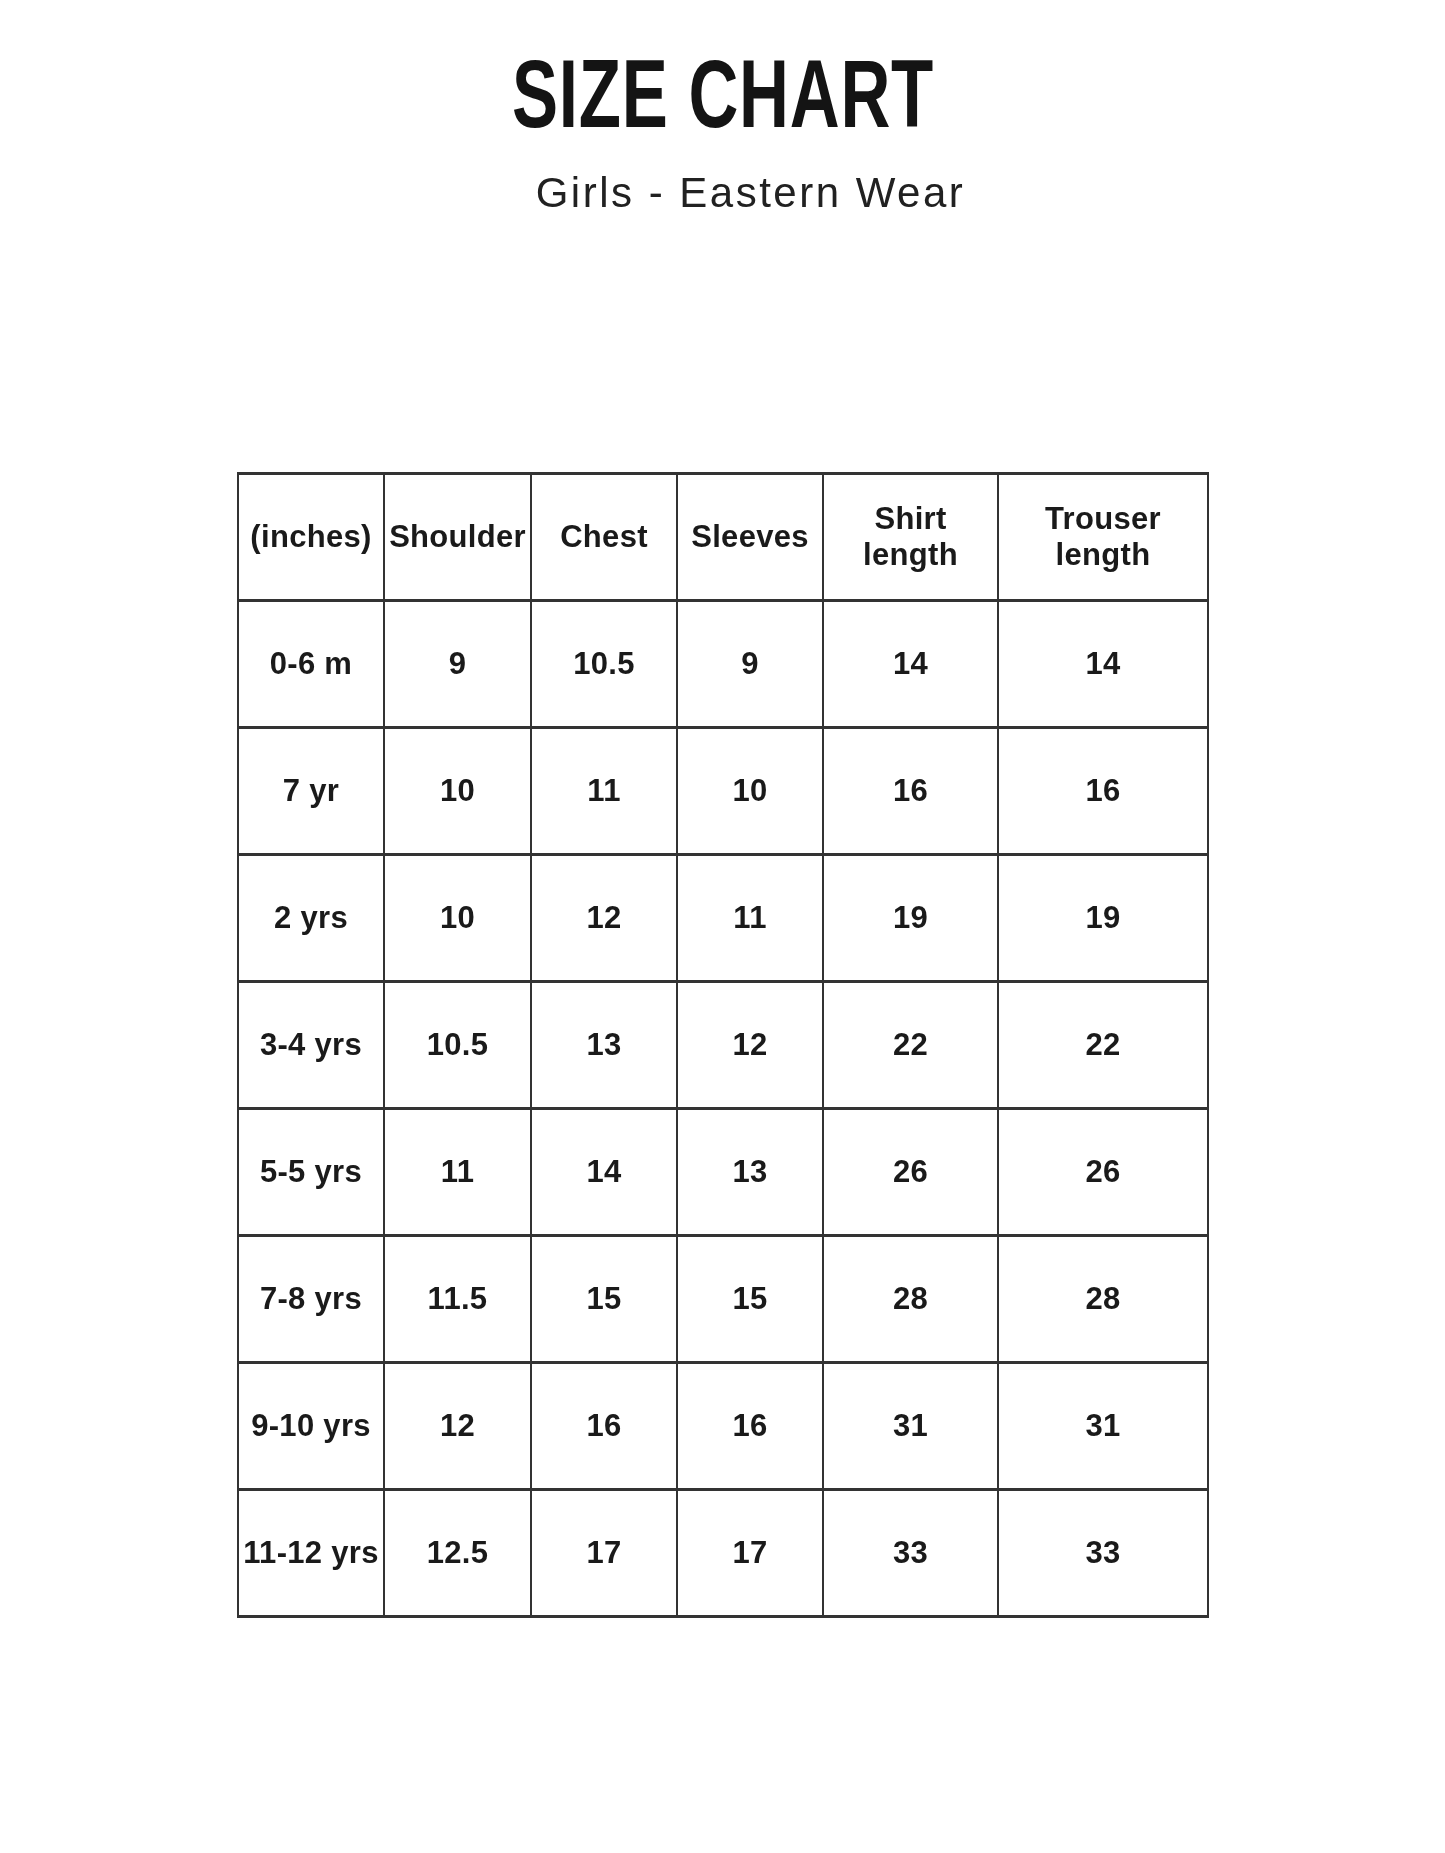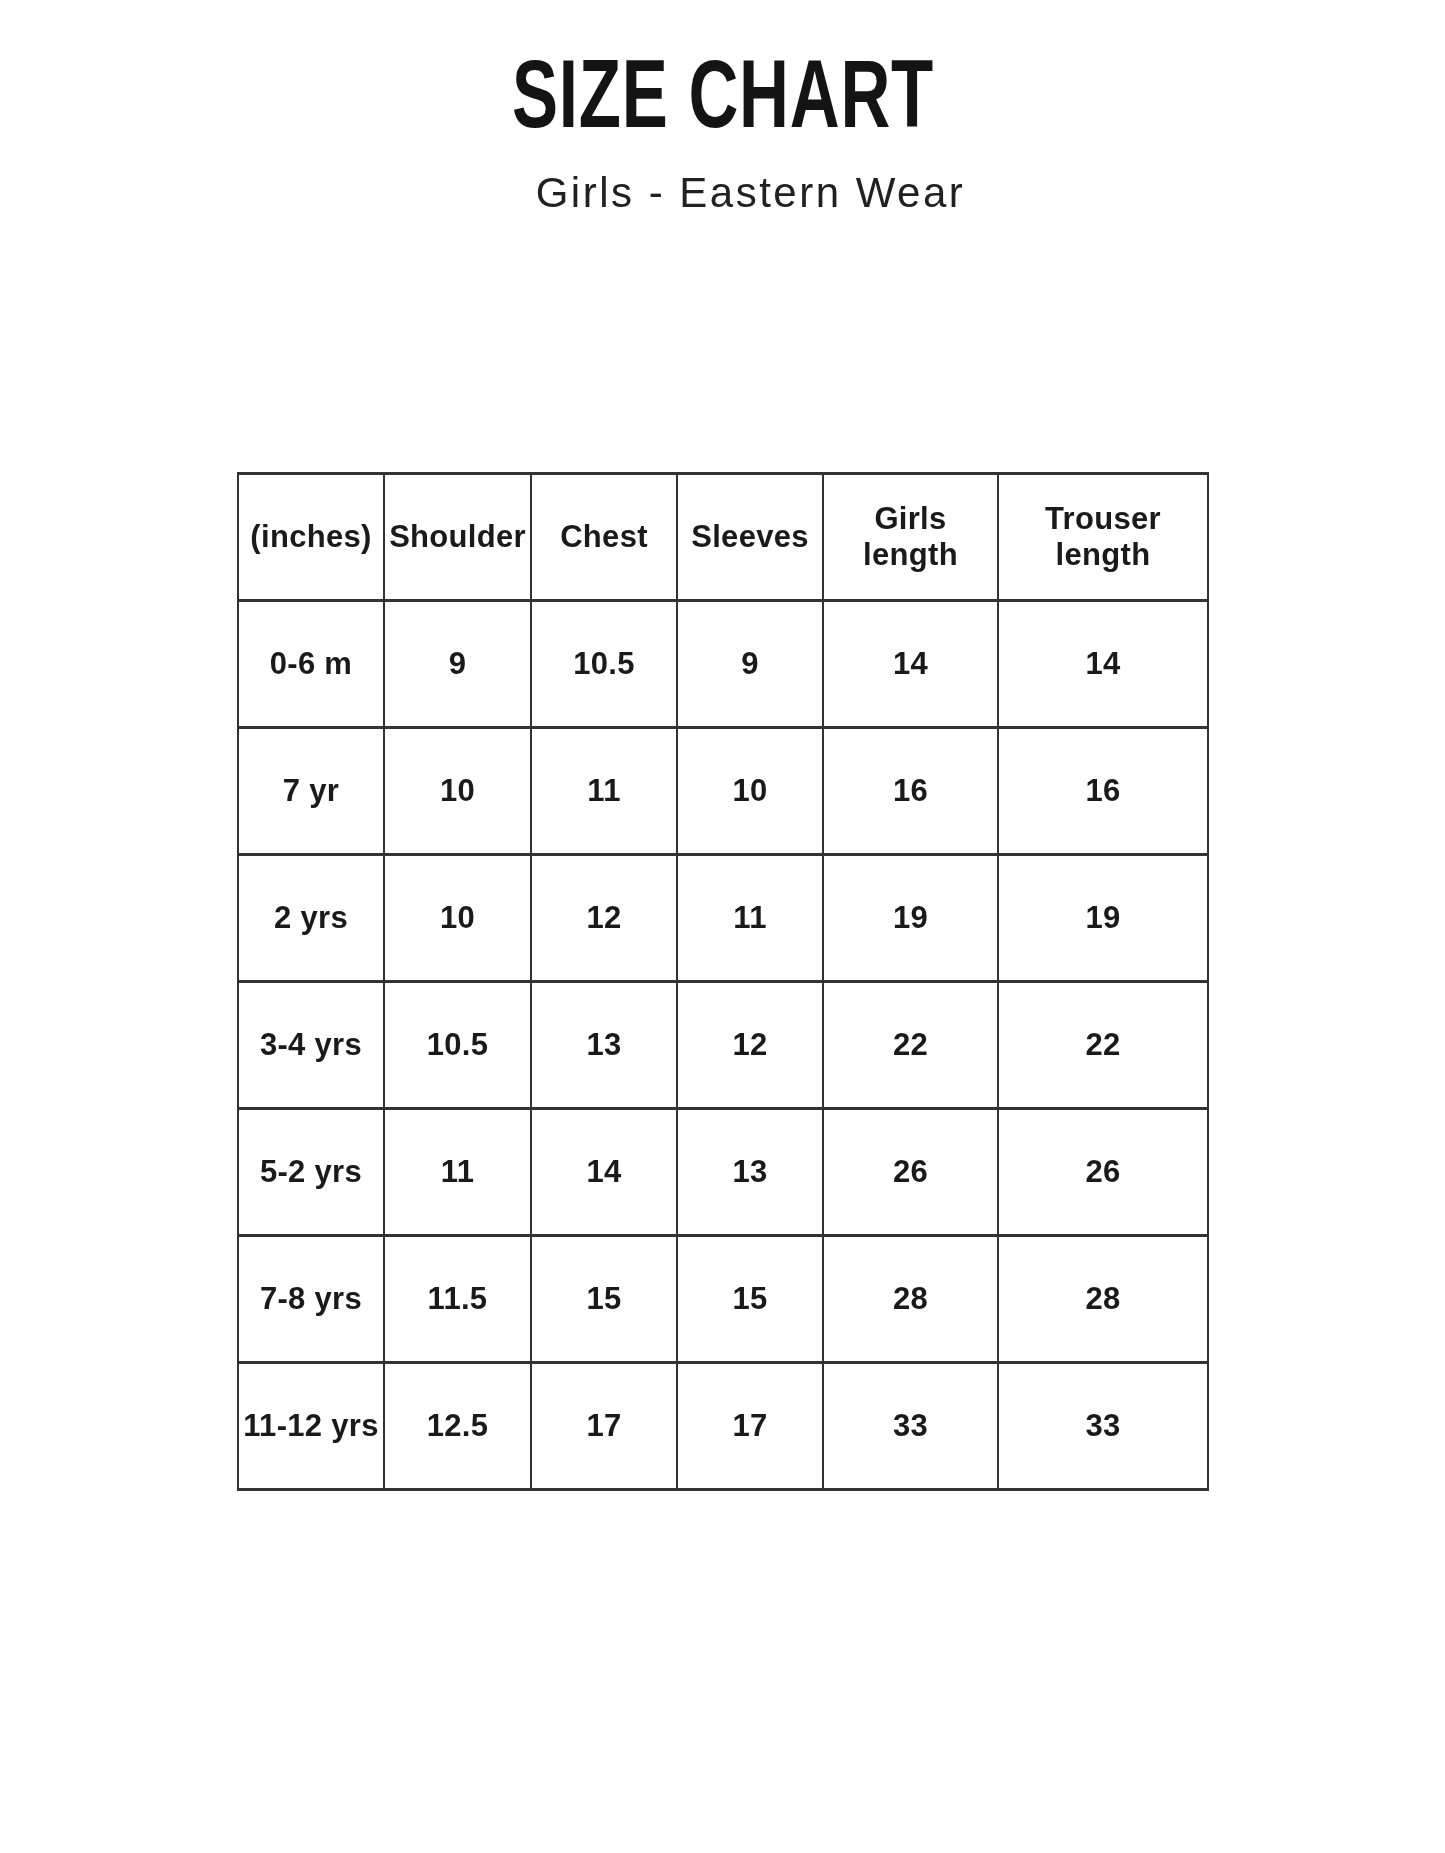--- a/index.html
+++ b/index.html
@@ -91,21 +91,21 @@
     <col style="width:146px">
     <col style="width:175px">
     <col style="width:210px">
   </colgroup>
   <thead>
     <tr>
         <th scope="col">(inches)</th>
         <th scope="col">Shoulder</th>
         <th scope="col">Chest</th>
         <th scope="col">Sleeves</th>
-        <th scope="col">Girls length</th>
+        <th scope="col">Shirt length</th>
         <th scope="col">Trouser length</th>
       </tr>
   </thead>
   <tbody>
       <tr>
         <th scope="row">0-6 m</th>
         <td>9</td>
         <td>10.5</td>
         <td>9</td>
         <td>14</td>
@@ -129,36 +129,44 @@
       </tr>
       <tr>
         <th scope="row">3-4 yrs</th>
         <td>10.5</td>
         <td>13</td>
         <td>12</td>
         <td>22</td>
         <td>22</td>
       </tr>
       <tr>
-        <th scope="row">5-2 yrs</th>
+        <th scope="row">5-5 yrs</th>
         <td>11</td>
         <td>14</td>
         <td>13</td>
         <td>26</td>
         <td>26</td>
       </tr>
       <tr>
         <th scope="row">7-8 yrs</th>
         <td>11.5</td>
         <td>15</td>
         <td>15</td>
         <td>28</td>
         <td>28</td>
       </tr>
       <tr>
+        <th scope="row">9-10 yrs</th>
+        <td>12</td>
+        <td>16</td>
+        <td>16</td>
+        <td>31</td>
+        <td>31</td>
+      </tr>
+      <tr>
         <th scope="row">11-12 yrs</th>
         <td>12.5</td>
         <td>17</td>
         <td>17</td>
         <td>33</td>
         <td>33</td>
       </tr>
     </tbody>
 </table>
 

